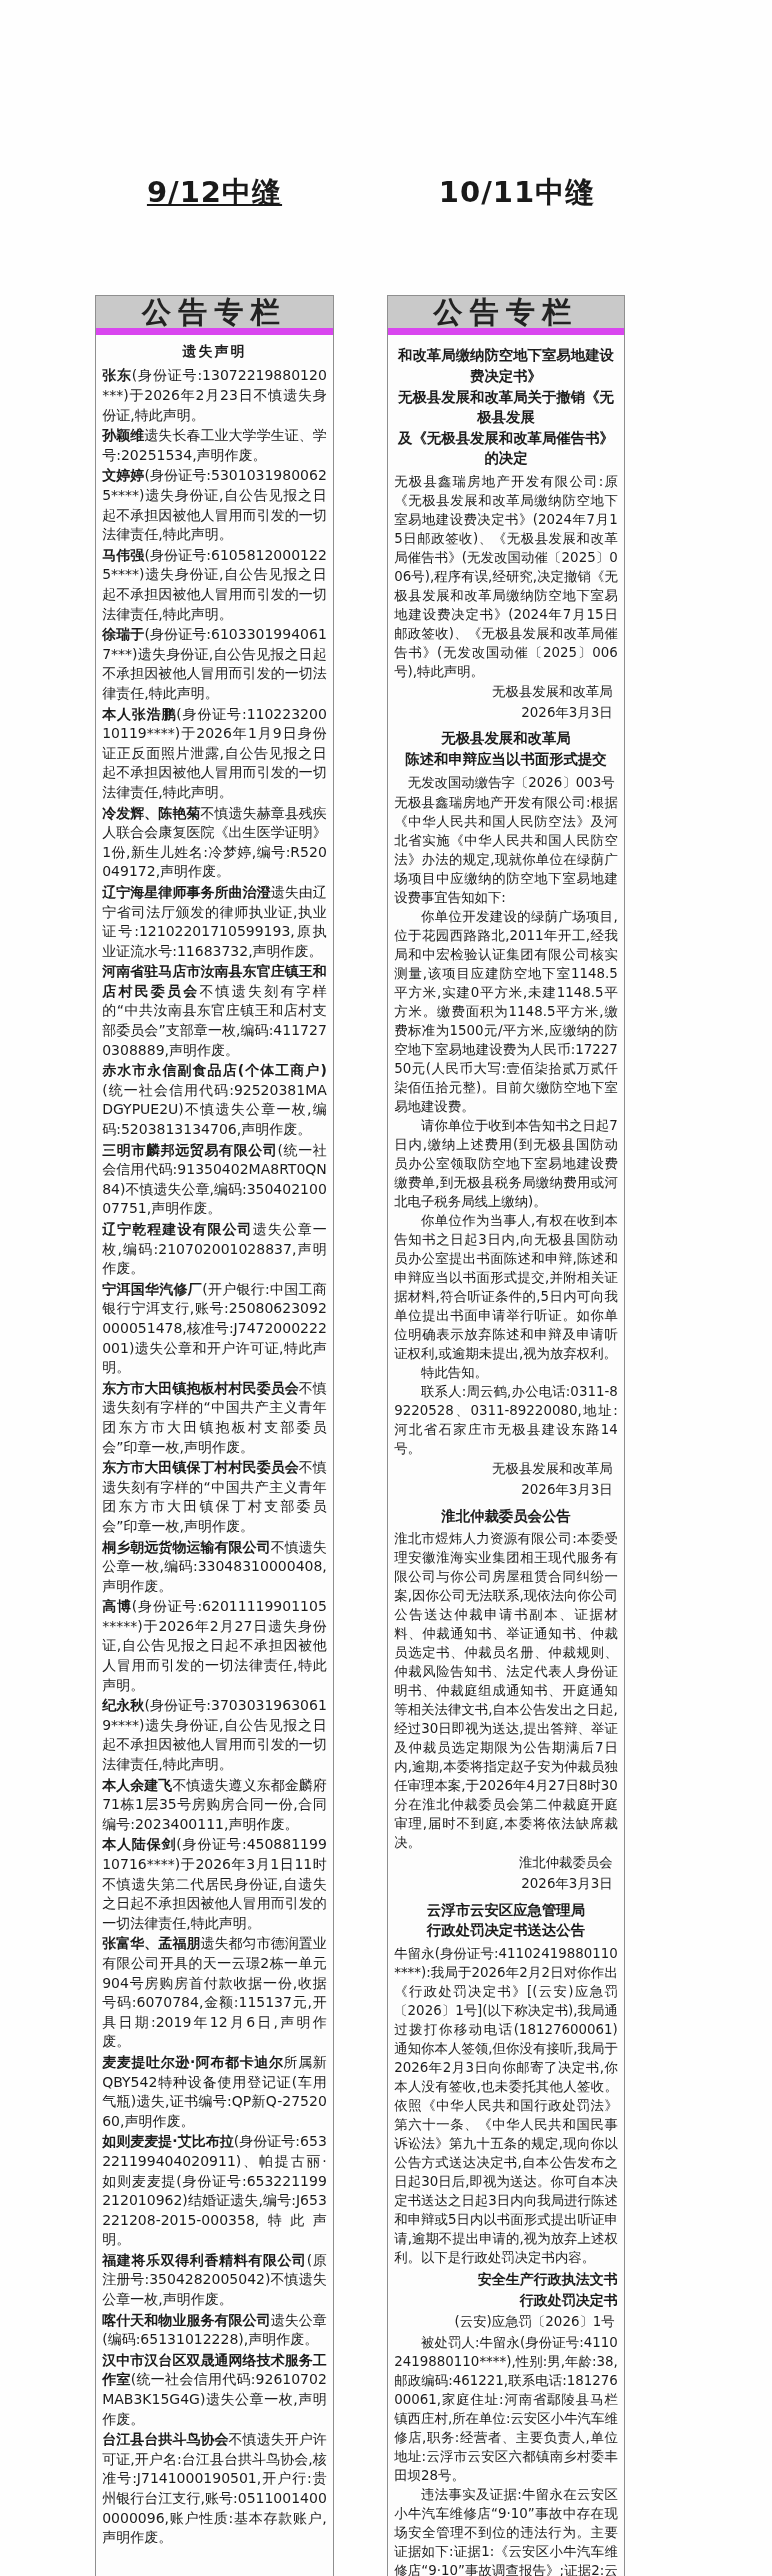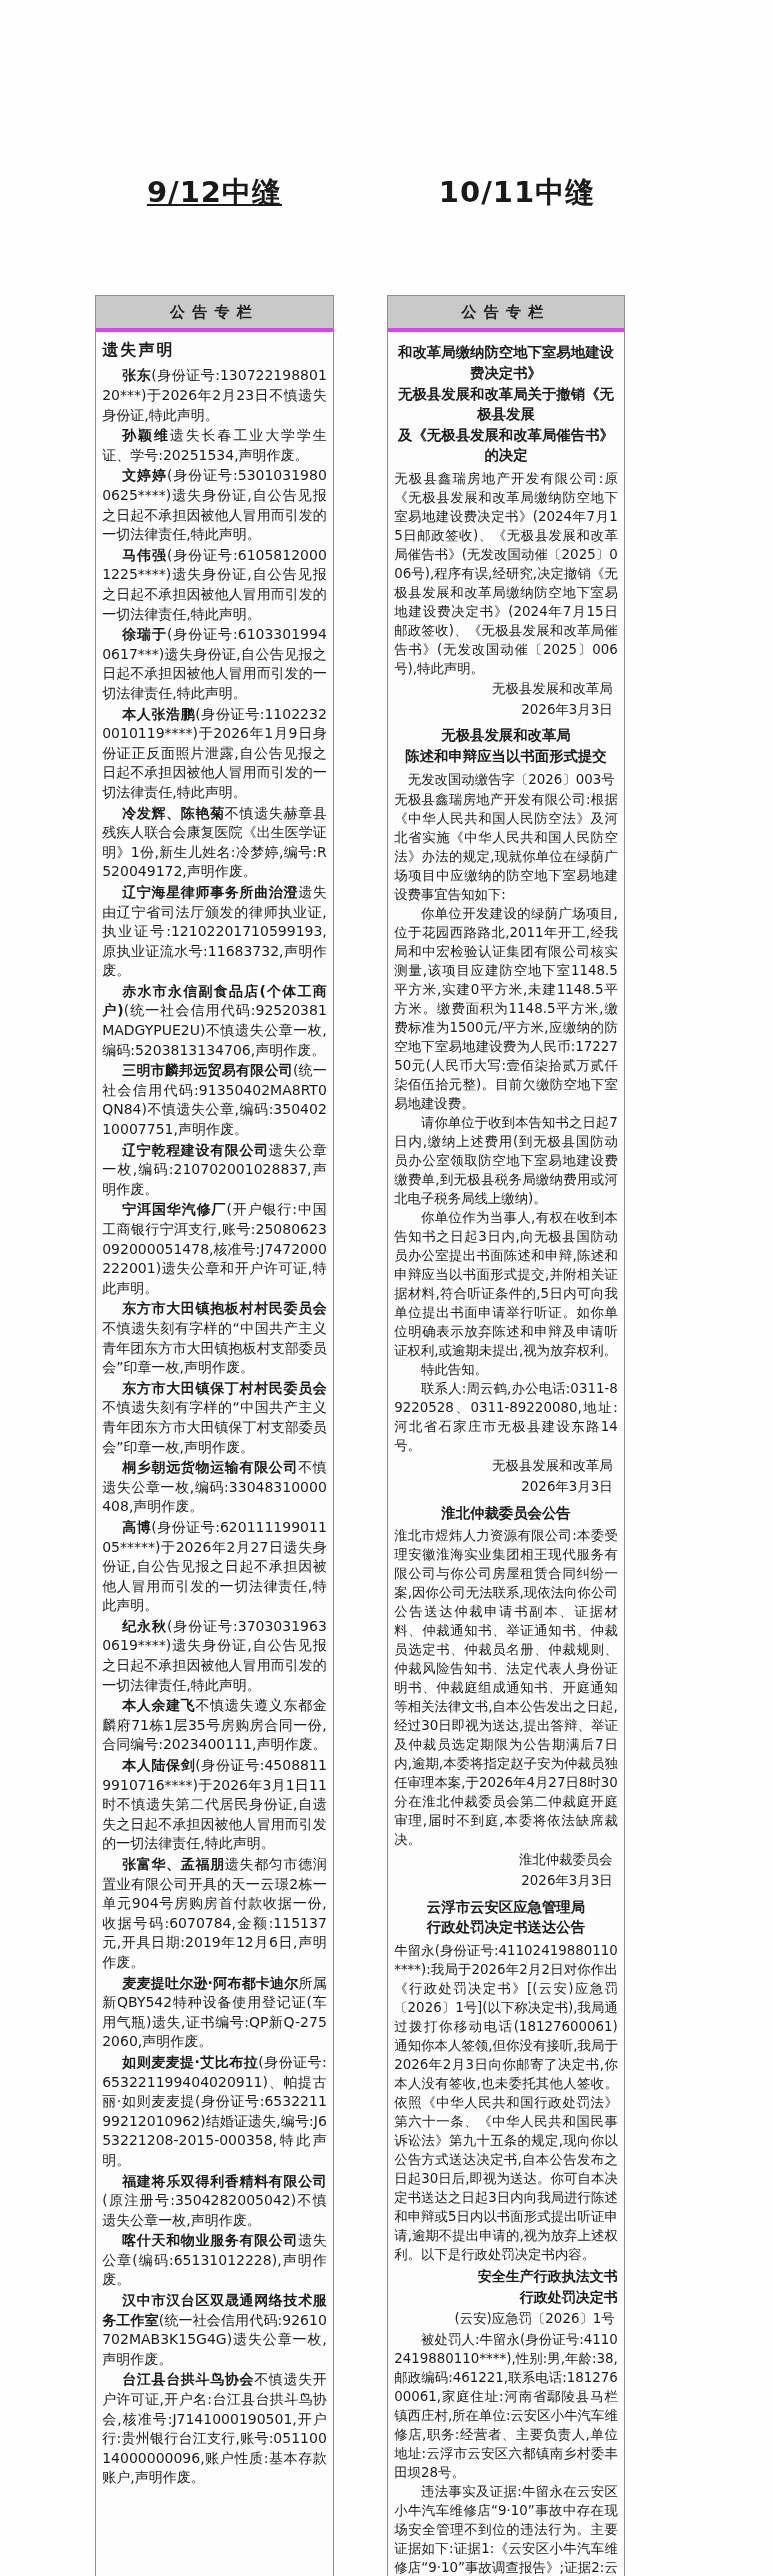--- a/index.html
+++ b/index.html
@@ -22,38 +22,38 @@
     background:#fdfdfd;
     border:1px solid #8f8f8f;
     overflow:hidden;
     box-sizing:border-box;
   }
   #col-left{left:95px;width:239px;height:3483px;}
   #col-right{left:387px;width:238px;height:3485px;}
   .col-titlebar{
     height:32px;line-height:32px;
     background:#c9c9c9;
-    border-bottom:4px solid #d946ef;
+    border-bottom:7px solid #d946ef;
     text-align:center;
-    font-size:15px;font-weight:bold;color:#222;
+    font-size:29px;font-weight:bold;color:#222;
     letter-spacing:7.2px;
   }
   .col-inner{padding:5.2px 6.2px 7.2px 6.2px;}
   
   .section-title{
-    font-size:16px;font-weight:bold;
+    text-align:center;font-size:14px;font-weight:bold;
     margin:3.1px 0 5.2px 0;letter-spacing:2.1px;
   }
   .notice{
     font-size:14px;line-height:19.6px;
     text-align:justify;
     margin:0 0 1px 0;
     word-break:break-all;
   }
-  .notice b{font-weight:bold;margin-left:20px;}
+  .notice b{font-weight:bold;}
   
   .art-title{
     text-align:center;font-size:14.4px;line-height:20.6px;
     font-weight:bold;margin:5.2px 0 3.1px 0;
   }
   .blk-p{
     font-size:13.4px;line-height:19px;text-align:justify;
     text-indent:2em;margin:0;word-break:break-all;
   }
   .blk-p.noindent{text-indent:0;}
@@ -81,20 +81,21 @@
       <div class="section-title">遗失声明</div>
       <div id="notice-list">
           <p class="notice"><b>张东</b>(身份证号:13072219880120***)于2026年2月23日不慎遗失身份证,特此声明。</p>
           <p class="notice"><b>孙颖维</b>遗失长春工业大学学生证、学号:20251534,声明作废。</p>
           <p class="notice"><b>文婷婷</b>(身份证号:53010319800625****)遗失身份证,自公告见报之日起不承担因被他人冒用而引发的一切法律责任,特此声明。</p>
           <p class="notice"><b>马伟强</b>(身份证号:61058120001225****)遗失身份证,自公告见报之日起不承担因被他人冒用而引发的一切法律责任,特此声明。</p>
           <p class="notice"><b>徐瑞于</b>(身份证号:61033019940617***)遗失身份证,自公告见报之日起不承担因被他人冒用而引发的一切法律责任,特此声明。</p>
           <p class="notice"><b>本人张浩鹏</b>(身份证号:11022320010119****)于2026年1月9日身份证正反面照片泄露,自公告见报之日起不承担因被他人冒用而引发的一切法律责任,特此声明。</p>
           <p class="notice"><b>冷发辉、陈艳菊</b>不慎遗失赫章县残疾人联合会康复医院《出生医学证明》1份,新生儿姓名:冷梦婷,编号:R520049172,声明作废。</p>
           <p class="notice"><b>辽宁海星律师事务所曲治澄</b>遗失由辽宁省司法厅颁发的律师执业证,执业证号:12102201710599193,原执业证流水号:11683732,声明作废。</p>
+          <p class="notice"><b>河南省驻马店市汝南县东官庄镇王和店村民委员会</b>不慎遗失刻有字样的“中共汝南县东官庄镇王和店村支部委员会”支部章一枚,编码:4117270308889,声明作废。</p>
           <p class="notice"><b>赤水市永信副食品店(个体工商户)</b>(统一社会信用代码:92520381MADGYPUE2U)不慎遗失公章一枚,编码:5203813134706,声明作废。</p>
           <p class="notice"><b>三明市麟邦远贸易有限公司</b>(统一社会信用代码:91350402MA8RT0QN84)不慎遗失公章,编码:35040210007751,声明作废。</p>
           <p class="notice"><b>辽宁乾程建设有限公司</b>遗失公章一枚,编码:210702001028837,声明作废。</p>
           <p class="notice"><b>宁洱国华汽修厂</b>(开户银行:中国工商银行宁洱支行,账号:25080623092000051478,核准号:J7472000222001)遗失公章和开户许可证,特此声明。</p>
           <p class="notice"><b>东方市大田镇抱板村村民委员会</b>不慎遗失刻有字样的“中国共产主义青年团东方市大田镇抱板村支部委员会”印章一枚,声明作废。</p>
           <p class="notice"><b>东方市大田镇保丁村村民委员会</b>不慎遗失刻有字样的“中国共产主义青年团东方市大田镇保丁村支部委员会”印章一枚,声明作废。</p>
           <p class="notice"><b>桐乡朝远货物运输有限公司</b>不慎遗失公章一枚,编码:33048310000408,声明作废。</p>
           <p class="notice"><b>高博</b>(身份证号:62011119901105*****)于2026年2月27日遗失身份证,自公告见报之日起不承担因被他人冒用而引发的一切法律责任,特此声明。</p>
           <p class="notice"><b>纪永秋</b>(身份证号:37030319630619****)遗失身份证,自公告见报之日起不承担因被他人冒用而引发的一切法律责任,特此声明。</p>
           <p class="notice"><b>本人余建飞</b>不慎遗失遵义东都金麟府71栋1层35号房购房合同一份,合同编号:2023400111,声明作废。</p>

